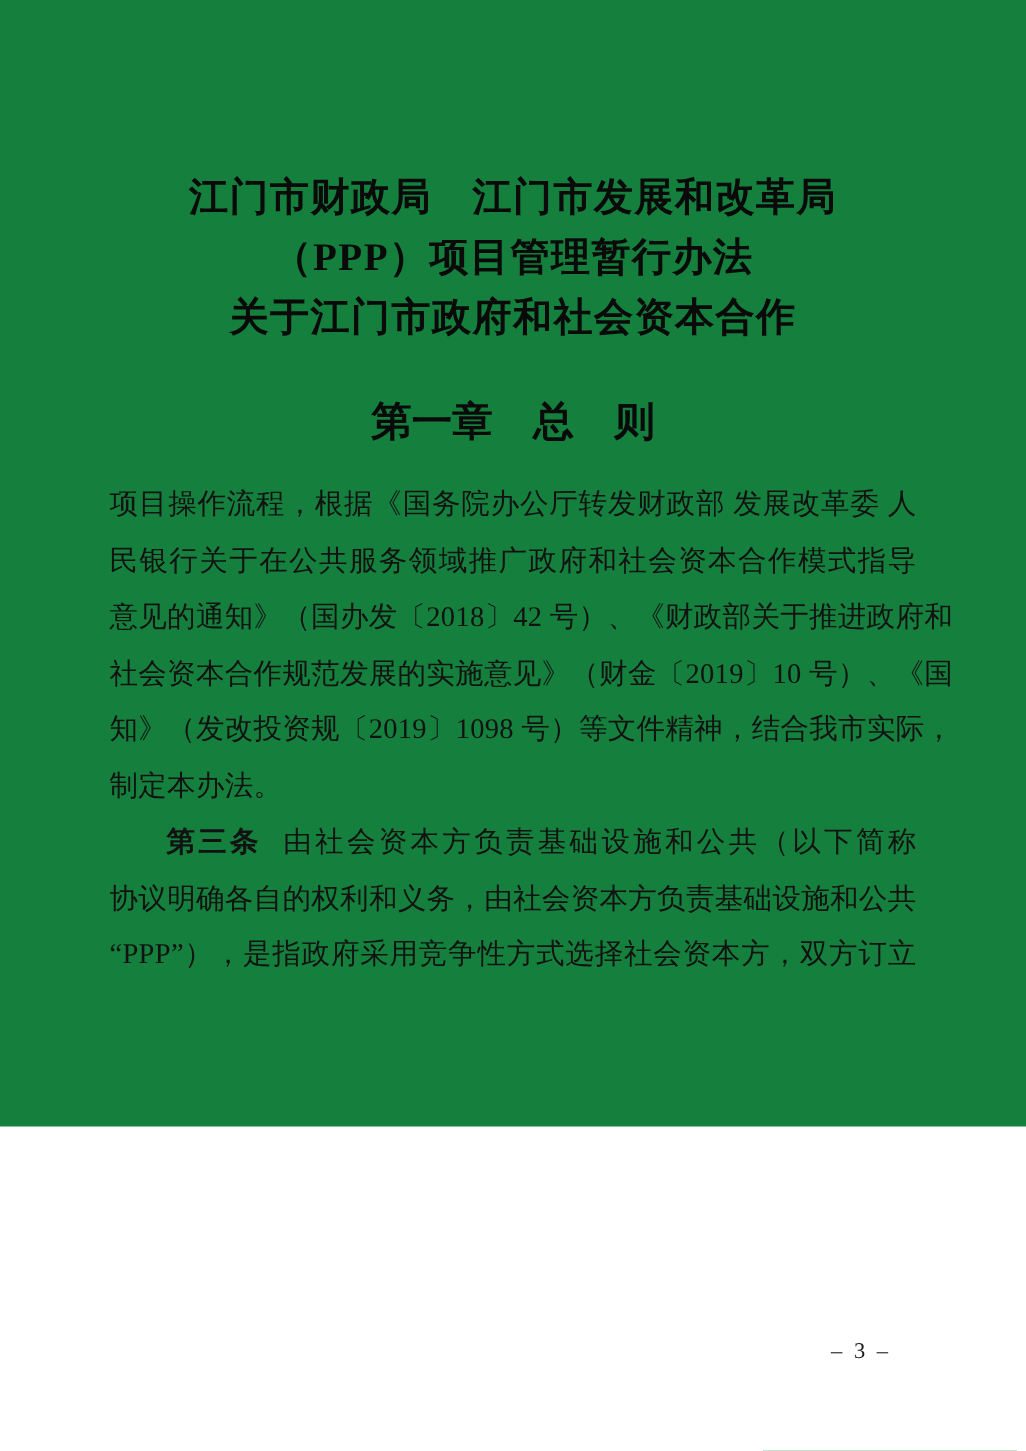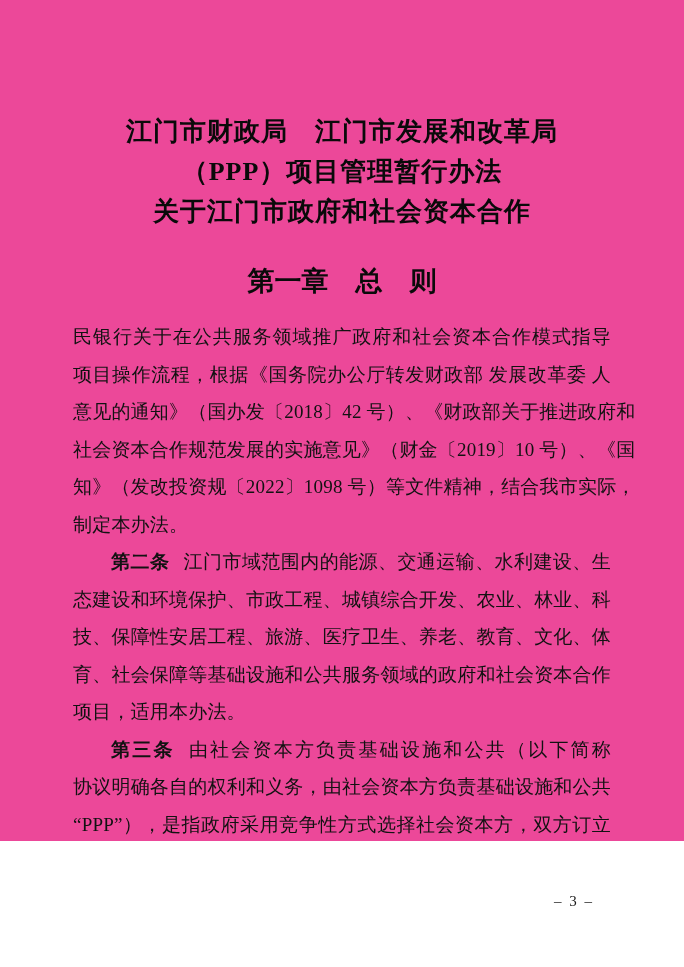--- a/index.html
+++ b/index.html
@@ -7,22 +7,22 @@
     width: 684px;
     height: 967px;
     background: #ffffff;
     font-family: "Liberation Serif", "DejaVu Serif", serif;
     color: #121212;
     overflow: hidden;
   }
   .page {
     position: relative;
     width: 684px;
-    height: 841px;
-    background: #ec4899;
+    height: 751px;
+    background: #15803d;
     padding: 112px 73px 0 73px;
   }
   .title-block {
     text-align: center;
     font-weight: bold;
     font-size: 26px;
     line-height: 40px;
     color: #0a0a0a;
     letter-spacing: 1px;
   }
@@ -74,37 +74,28 @@
     <div>江门市财政局　江门市发展和改革局</div>
     <div>（PPP）项目管理暂行办法</div>
     <div>关于江门市政府和社会资本合作</div>
   </div>
 
   <div class="chapter-heading">第一章　总　则</div>
 
   <div class="body-text">
 
     <div class="para">
+      <div class="line">项目操作流程，根据《国务院办公厅转发财政部 发展改革委 人</div>
       <div class="line">民银行关于在公共服务领域推广政府和社会资本合作模式指导</div>
-      <div class="line">项目操作流程，根据《国务院办公厅转发财政部 发展改革委 人</div>
       <div class="line">意见的通知》（国办发〔2018〕42 号）、《财政部关于推进政府和</div>
       <div class="line">社会资本合作规范发展的实施意见》（财金〔2019〕10 号）、《国</div>
-      <div class="line">知》（发改投资规〔2022〕1098 号）等文件精神，结合我市实际，</div>
+      <div class="line">知》（发改投资规〔2019〕1098 号）等文件精神，结合我市实际，</div>
       <div class="line plain">制定本办法。</div>
     </div>
 
-    <div class="para">
-      <div class="line first">
-        <span class="lead">第二条</span><span>江门市域范围内的能源、交通运输、水利建设、生</span>
-      </div>
-      <div class="line">态建设和环境保护、市政工程、城镇综合开发、农业、林业、科</div>
-      <div class="line">技、保障性安居工程、旅游、医疗卫生、养老、教育、文化、体</div>
-      <div class="line">育、社会保障等基础设施和公共服务领域的政府和社会资本合作</div>
-      <div class="line plain">项目，适用本办法。</div>
-    </div>
 
     <div class="para">
       <div class="line first">
         <span class="lead">第三条</span><span>由社会资本方负责基础设施和公共（以下简称</span>
       </div>
       <div class="line">协议明确各自的权利和义务，由社会资本方负责基础设施和公共</div>
       <div class="line">“PPP”），是指政府采用竞争性方式选择社会资本方，双方订立</div>
     </div>
 
   </div>

